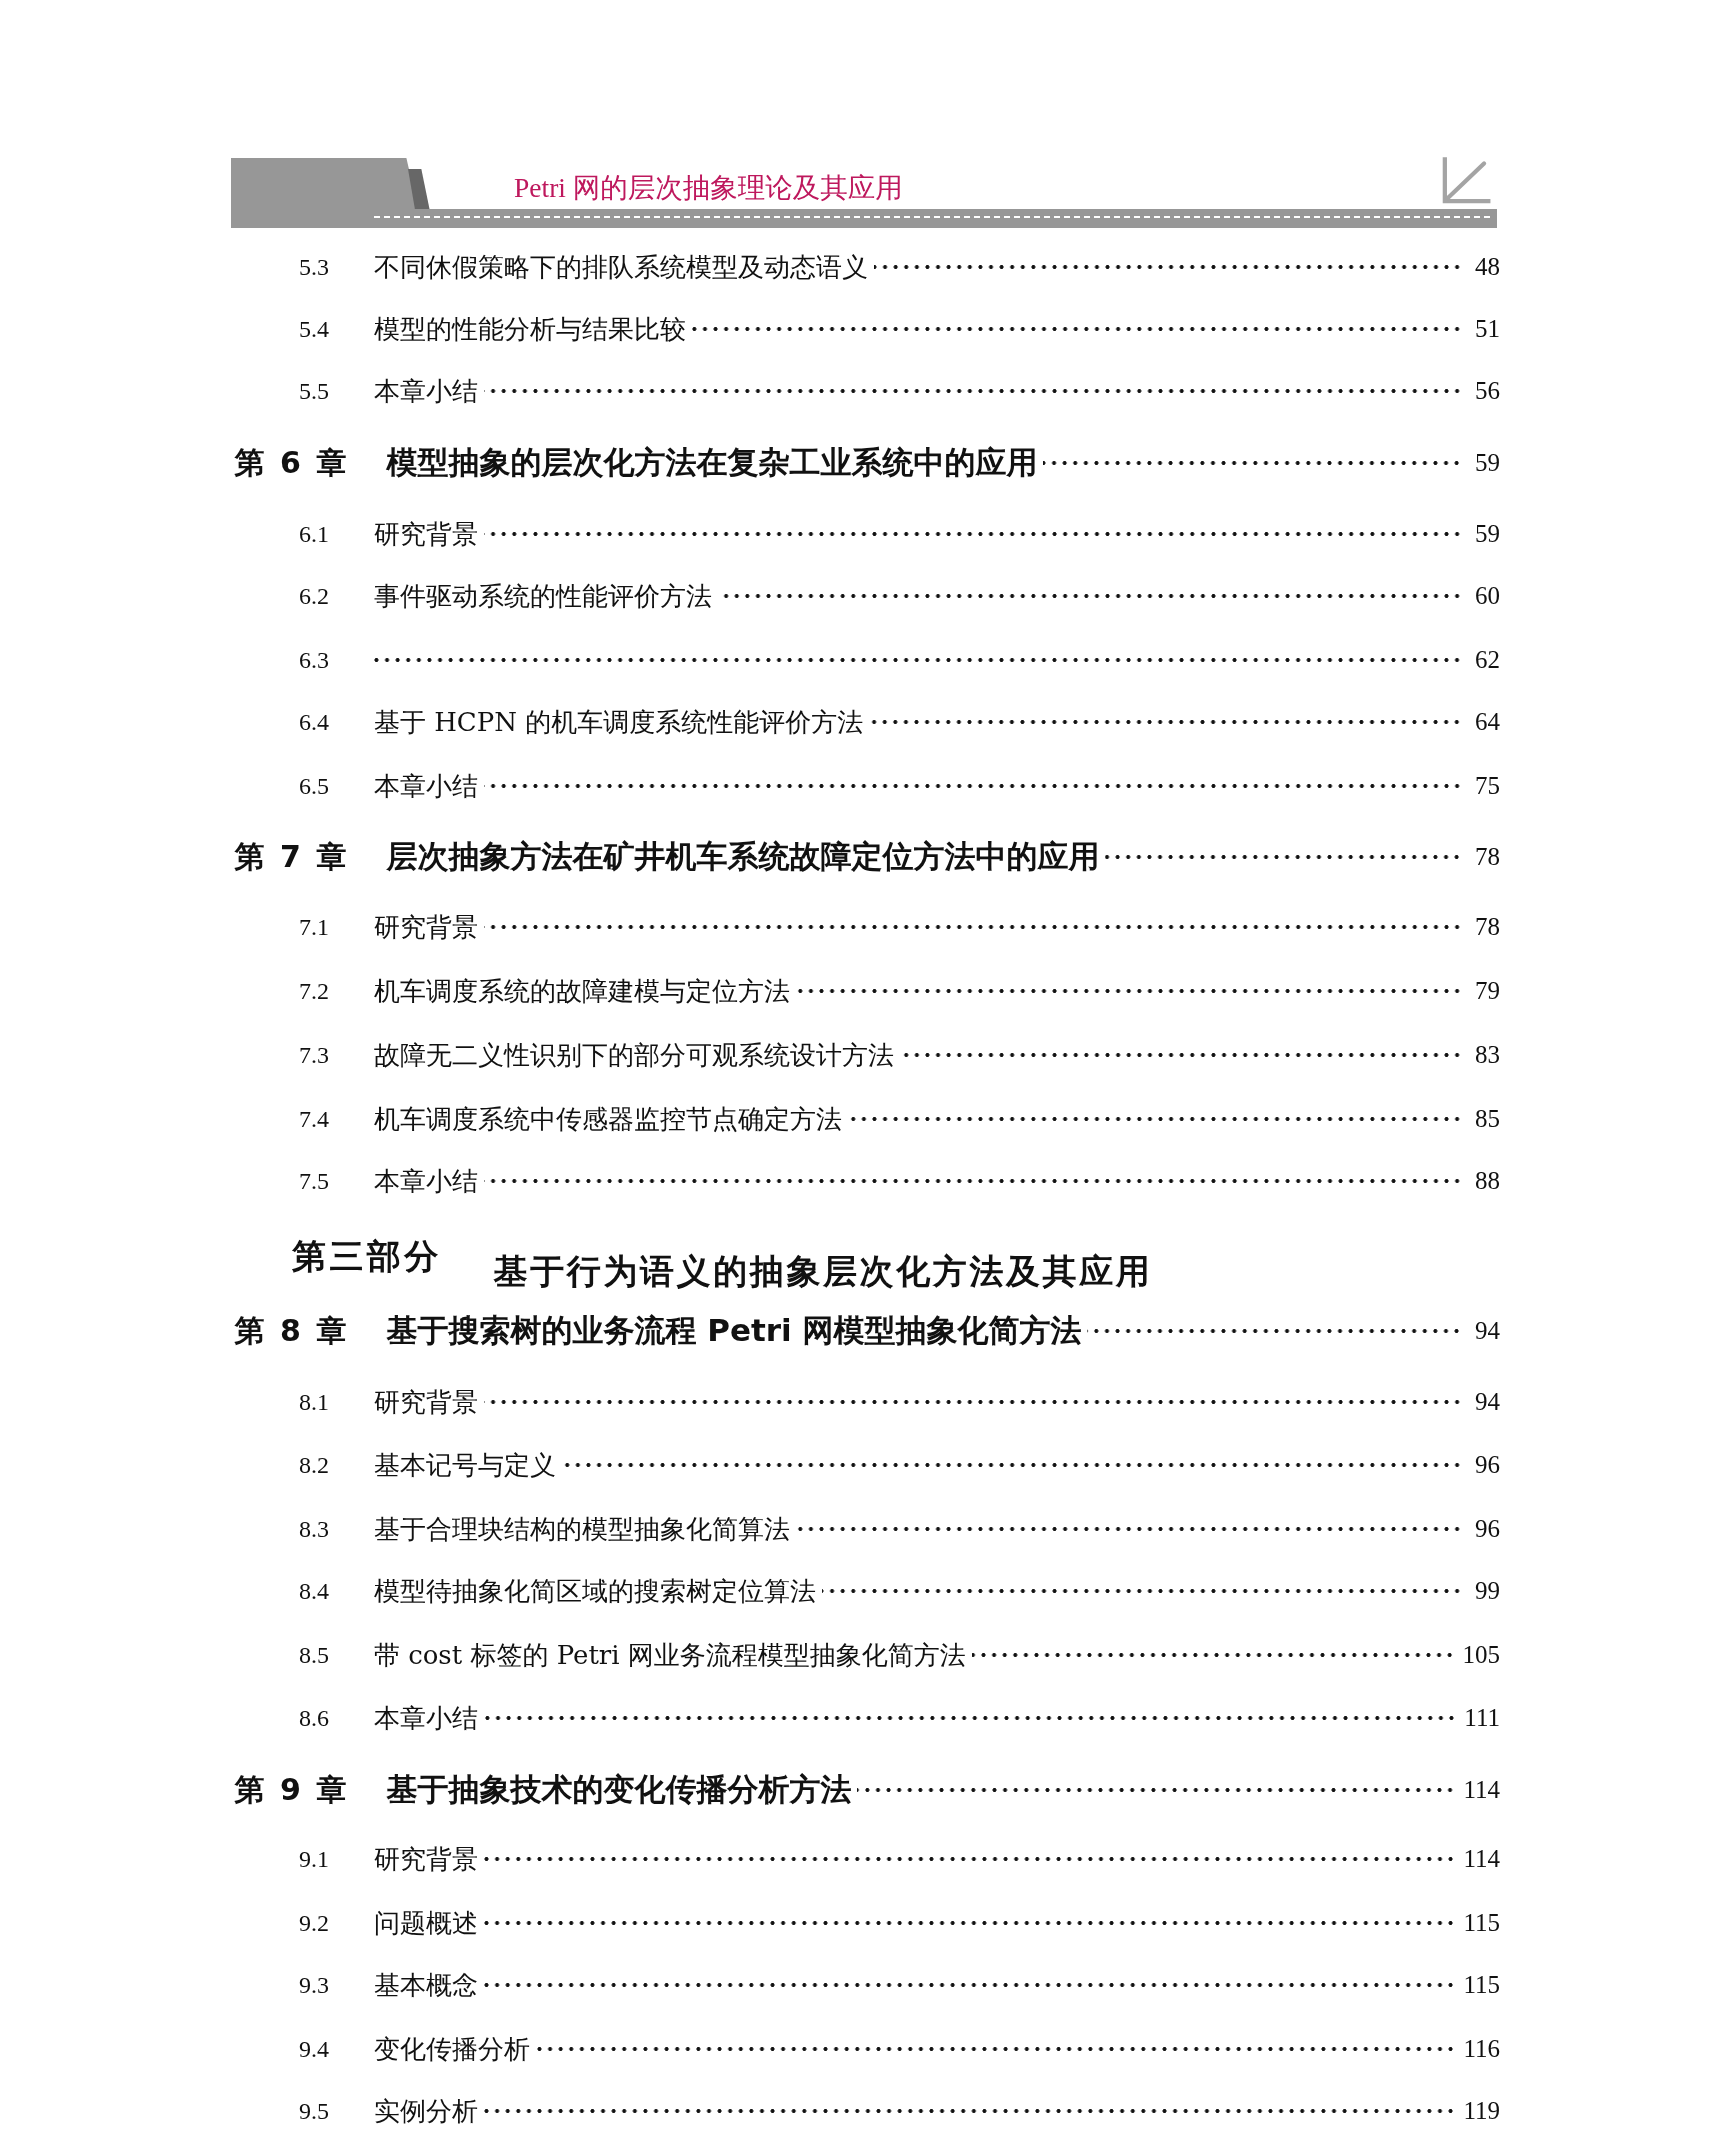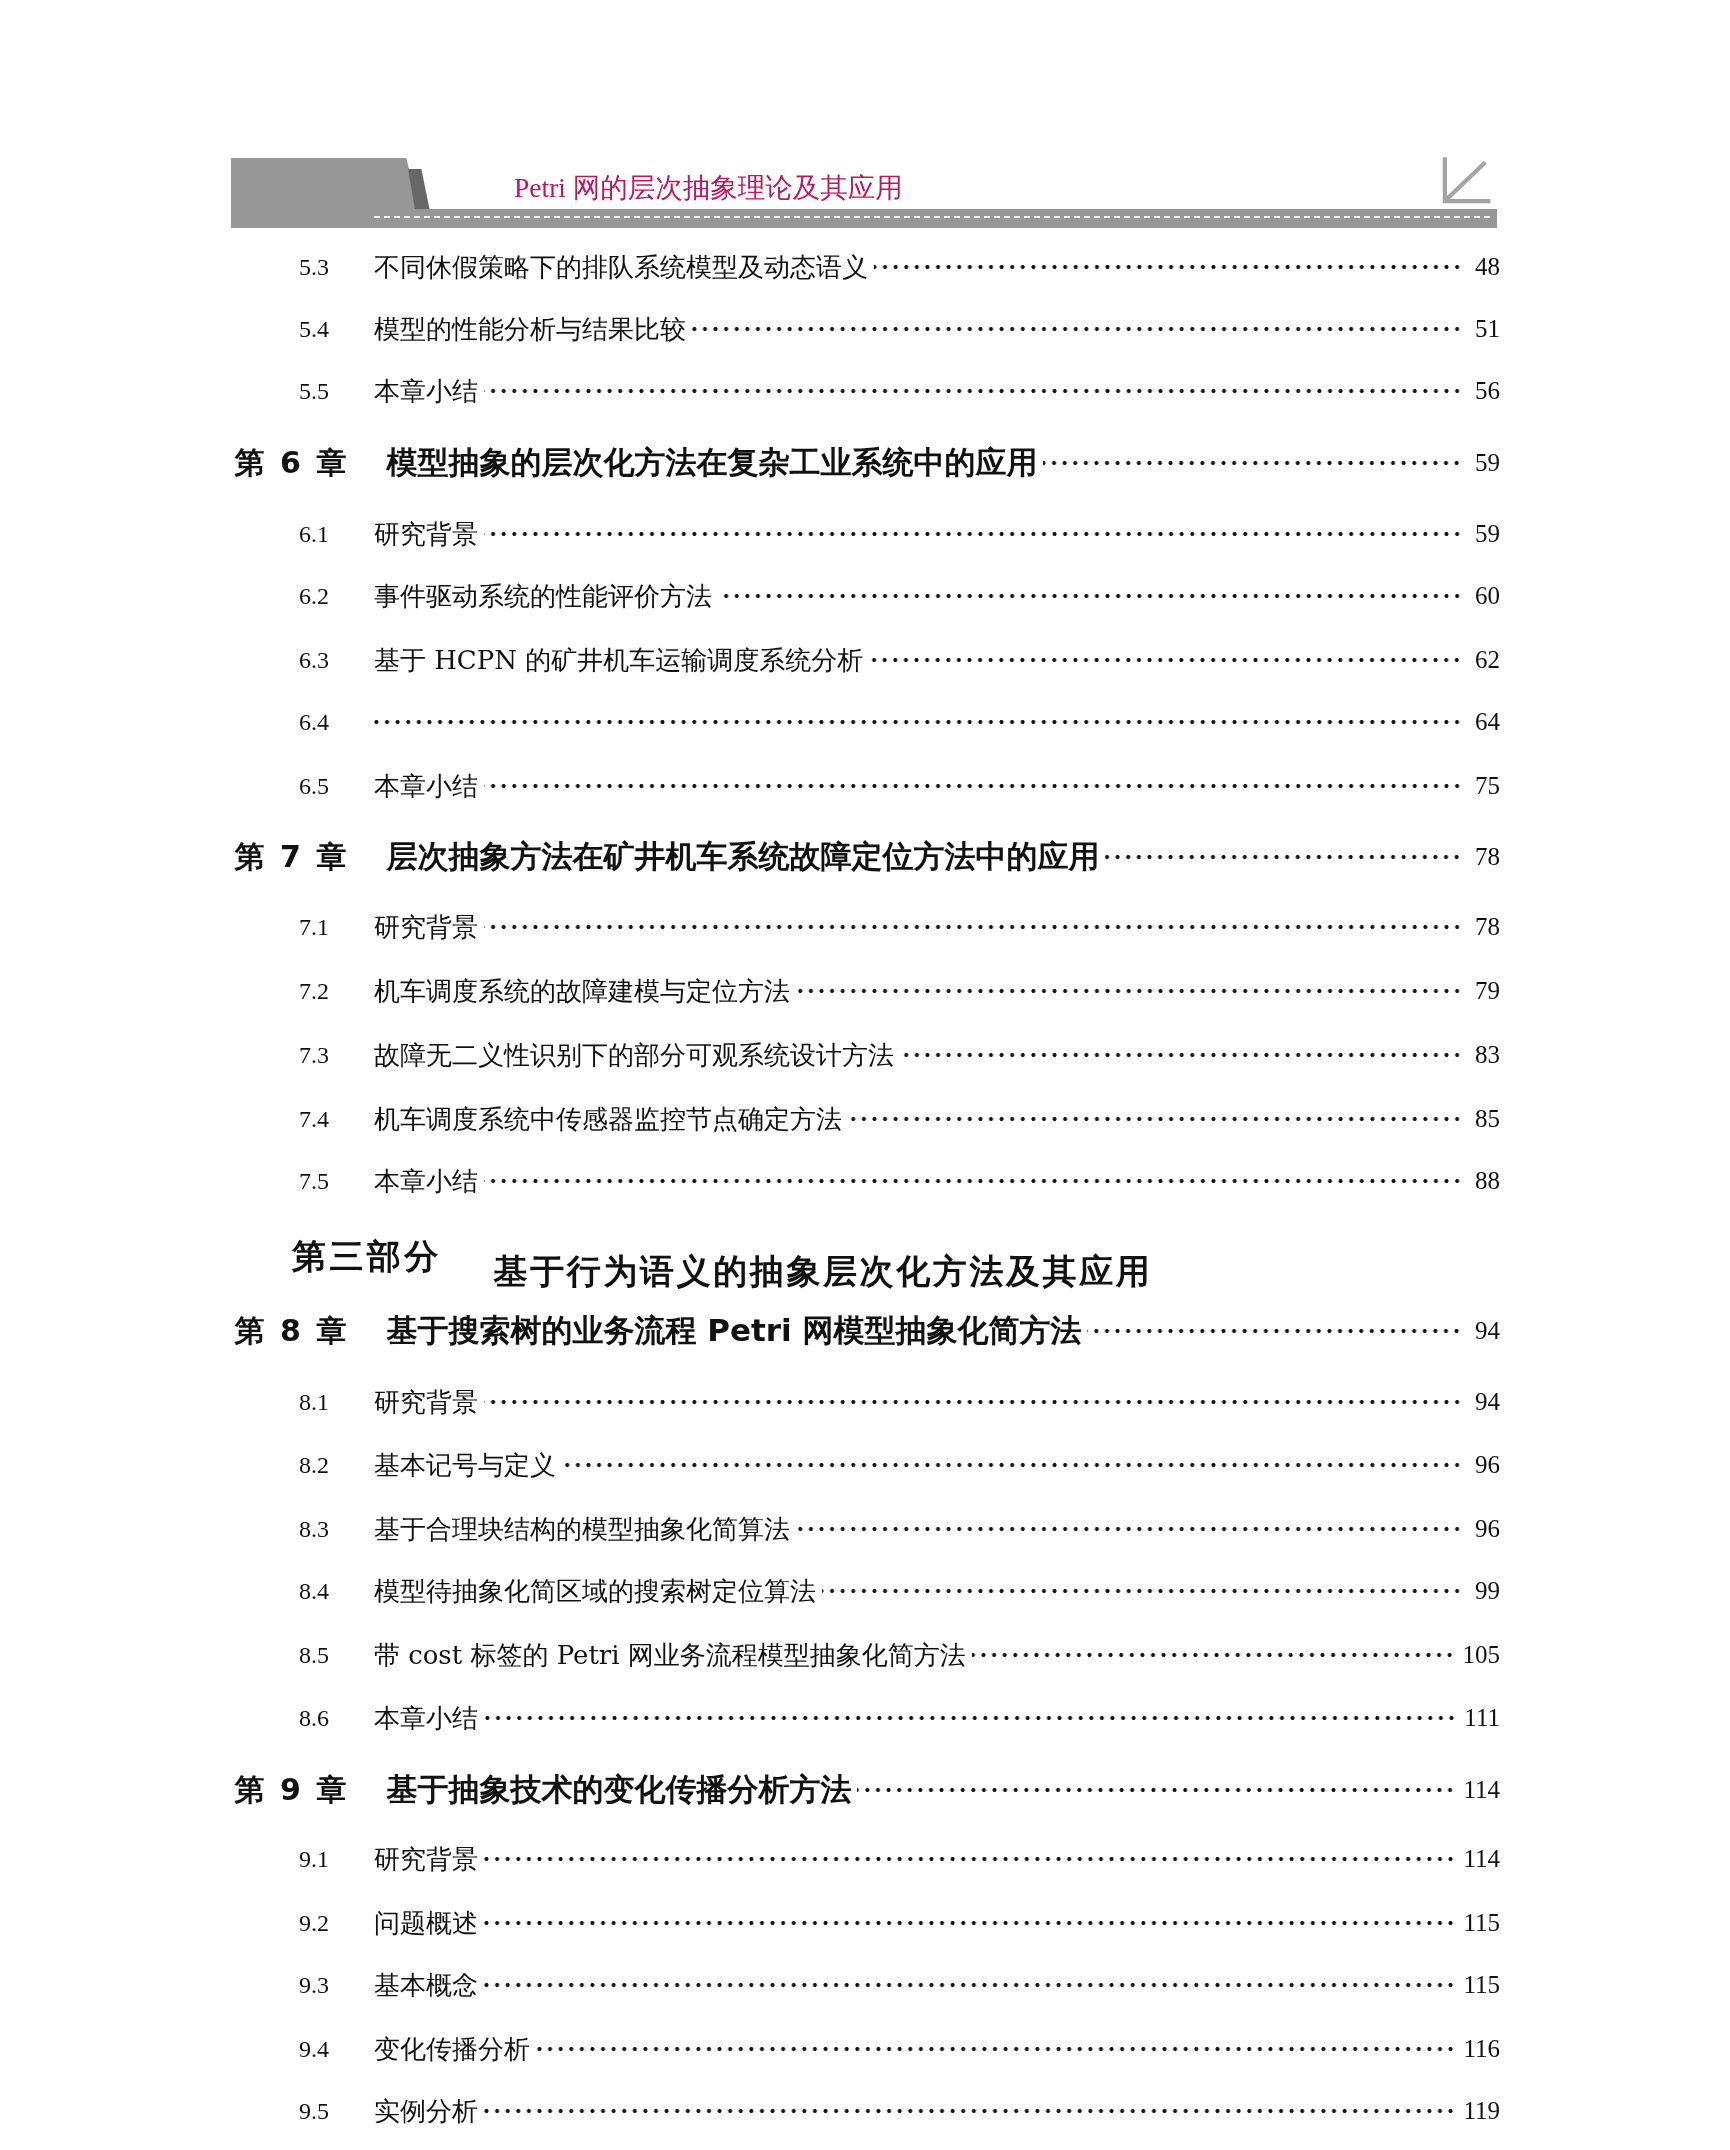--- a/index.html
+++ b/index.html
@@ -92,26 +92,26 @@
       <span class="page">59</span>
     </div>
   <div class="row sec" style="top:579px">
       <span class="num">6.2</span>
       <span class="title">事件驱动系统的性能评价方法</span>
       <span class="dots"></span>
       <span class="page">60</span>
     </div>
   <div class="row sec" style="top:643px">
       <span class="num">6.3</span>
-      <span class="title">基于 HCPN 的矿井机车运输调度系统分析</span>
       <span class="dots"></span>
       <span class="page">62</span>
     </div>
   <div class="row sec" style="top:705px">
       <span class="num">6.4</span>
+      <span class="title">基于 HCPN 的机车调度系统性能评价方法</span>
       <span class="dots"></span>
       <span class="page">64</span>
     </div>
   <div class="row sec" style="top:769px">
       <span class="num">6.5</span>
       <span class="title">本章小结</span>
       <span class="dots"></span>
       <span class="page">75</span>
     </div>
 

